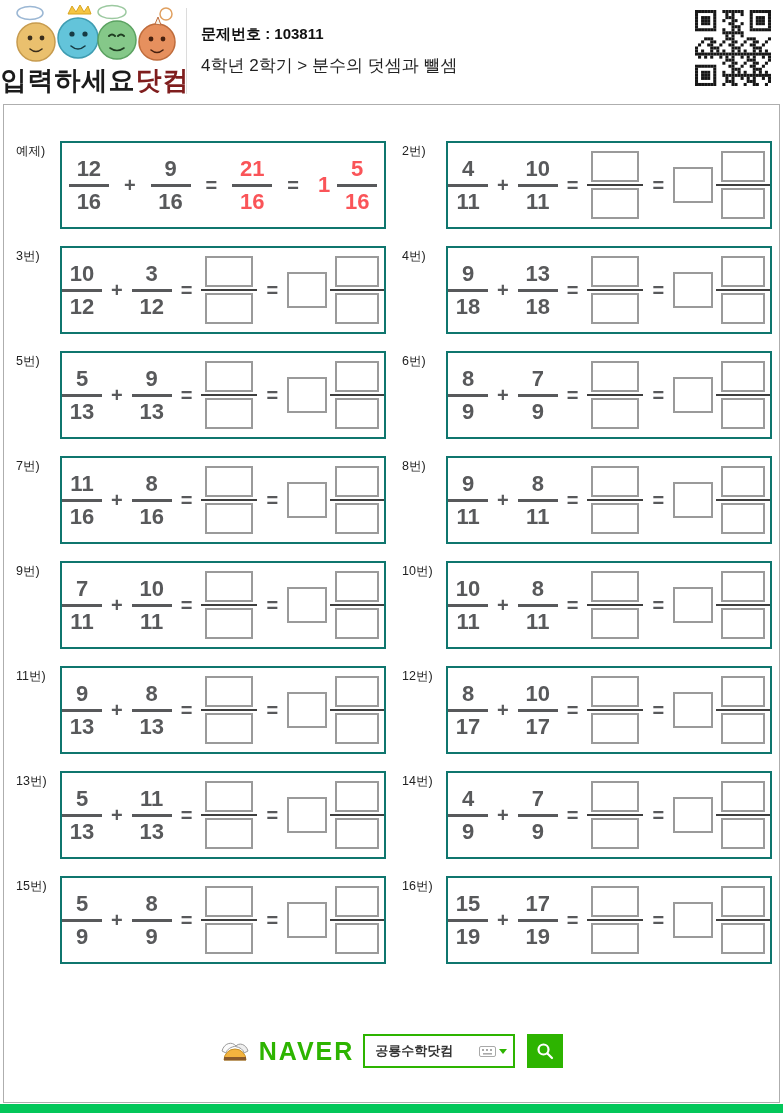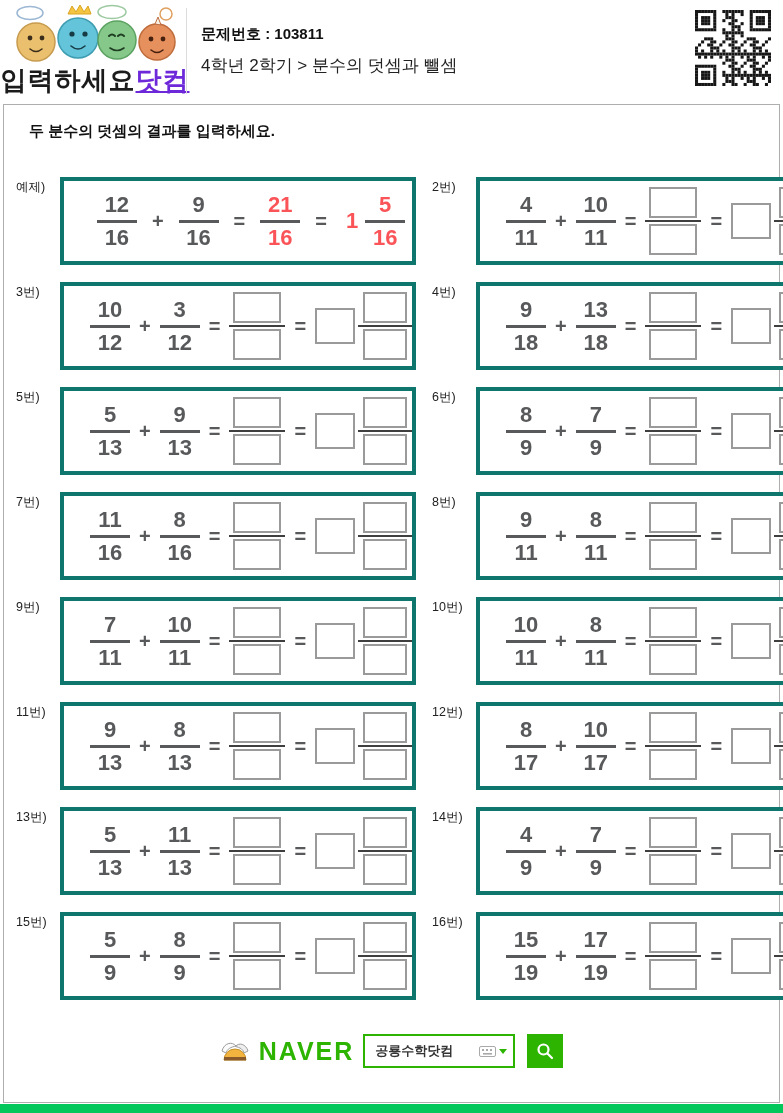--- a/index.html
+++ b/index.html
@@ -5,39 +5,39 @@
   * { margin:0; padding:0; box-sizing:border-box; }
   html,body { background:#fff; }
   body { font-family:"Liberation Sans","DejaVu Sans",sans-serif; }
   .page { position:relative; width:783px; height:1113px; background:#fff; overflow:hidden; }
 
   
   .header { position:absolute; top:0; left:0; right:0; height:104px; display:flex; align-items:flex-start; }
   .logo { width:178px; padding:4px 0 0 12px; display:flex; flex-direction:column; align-items:center; }
   .logo-text { font-size:26px; font-weight:900; letter-spacing:1px; line-height:1; margin-top:1px; white-space:nowrap; }
   .logo-text .main { color:#1b1b1b; }
-  .logo-text .accent { color:#6d28d9;text-decoration:underline; }
+  .logo-text .accent { color:#7f1d1d; }
   .header-divider { width:1px; height:86px; background:#dcdcdc; margin:8px 14px 0 8px; }
   .header-info { flex:1; padding-top:25px; }
   .problem-number { font-size:15px; font-weight:700; color:#111; margin-bottom:10px; }
   .breadcrumb { font-size:17px; font-weight:400; color:#222; margin-bottom:20px; }
   .chapter { font-size:16px; font-weight:500; color:#222; }
   #qr { width:76px; height:76px; margin:10px 12px 0 0; flex:none; }
   #qr rect { fill:#161616; }
 
   
   .frame { position:absolute; top:104px; left:3px; right:3px; bottom:10px; border:1px solid #aeaeae; background:#fff; }
   .instruction { padding:17px 0 0 25px; font-size:15px; font-weight:700; color:#111; }
 
   
   .grid { display:grid; grid-template-columns:1fr 1fr; column-gap:16px; row-gap:17px; padding:36px 10px 0 12px; }
   .cell { display:flex; align-items:flex-start; }
   .plabel { width:44px; flex:none; font-size:12.5px; color:#222; padding-top:2px; }
-  .pbox { flex:1; height:88px; border:4px solid #0f766e; background:#fff;
-          display:flex; align-items:center; justify-content:center; gap:7px;padding-left:26px; }
+  .pbox { flex:1; height:88px; border:2px solid #0f766e; background:#fff;
+          display:flex; align-items:center; justify-content:center; gap:7px; }
   .pbox.example { gap:13px; }
 
   .frac { display:flex; flex-direction:column; align-items:center; }
   .gnum,.gden { font-size:22px; font-weight:700; color:#58595b; line-height:1.05; }
   .fbar { width:40px; height:3px; background:#58595b; margin:3px 0; }
   .red { color:#fa5458; }
   .op { font-size:20px; font-weight:700; color:#58595b; padding:0 2px; }
 
   .ansfrac { display:flex; flex-direction:column; align-items:center; }
   .ansfrac input { width:48px; height:31px; border:2px solid #9a9a9a; background:#fff; outline:none; }
@@ -392,21 +392,20 @@
         <rect x="18" y="57" width="3" height="3"></rect>
         <rect x="18" y="60" width="3" height="3"></rect>
         <rect x="18" y="63" width="3" height="3"></rect>
         <rect x="18" y="66" width="3" height="3"></rect>
         <rect x="18" y="69" width="3" height="3"></rect>
         <rect x="18" y="72" width="3" height="3"></rect>
       </svg>
   </div>
 
   <div class="frame">
-    <div class="instruction">두 분수의 덧셈의 결과를 입력하세요.</div>
 
     <div class="grid" id="grid">
 
       <div class="cell">
         <div class="plabel">예제)</div>
         <div class="pbox example">
           <div class="frac">
             <span class="gnum">12</span>
             <span class="fbar"></span>
             <span class="gden">16</span>

